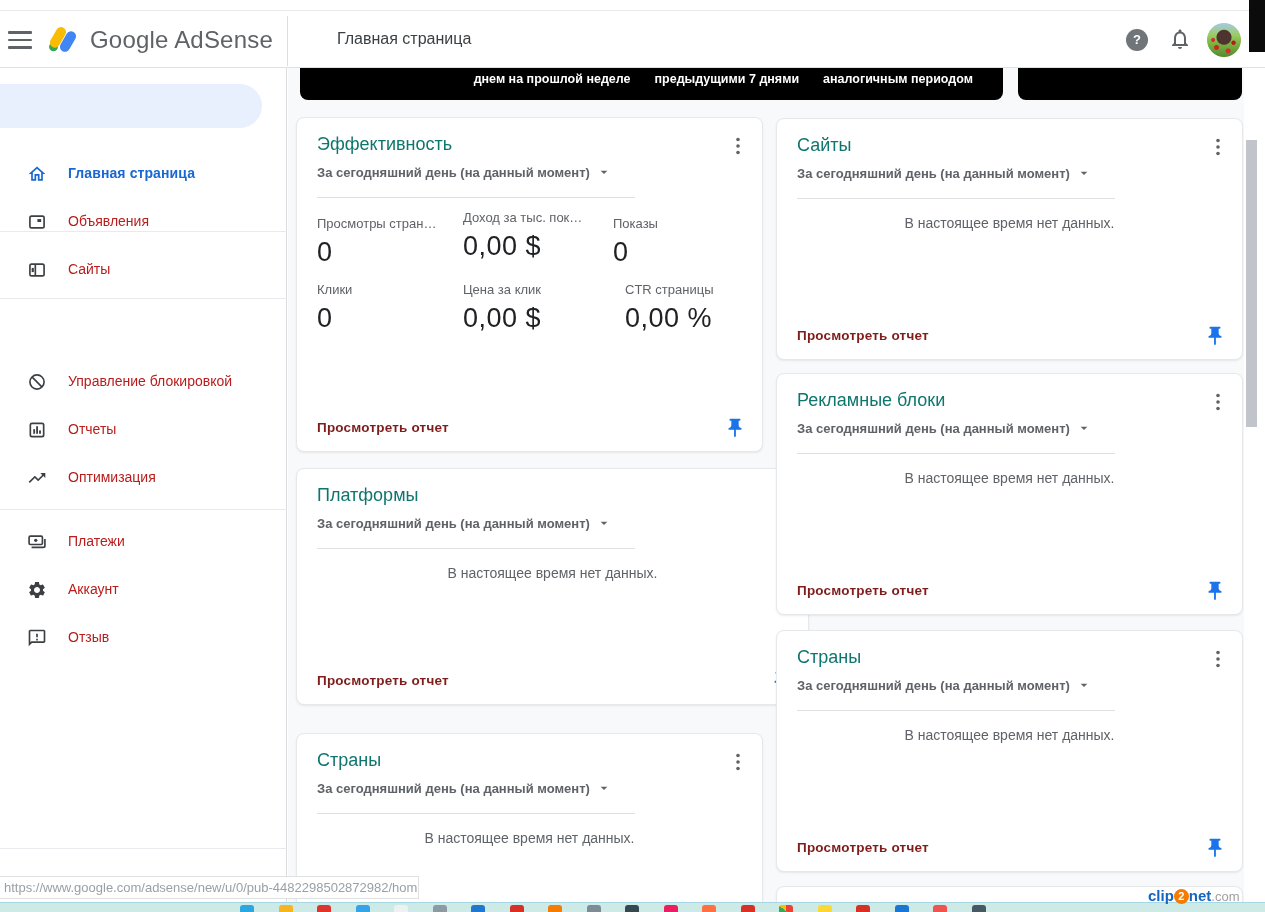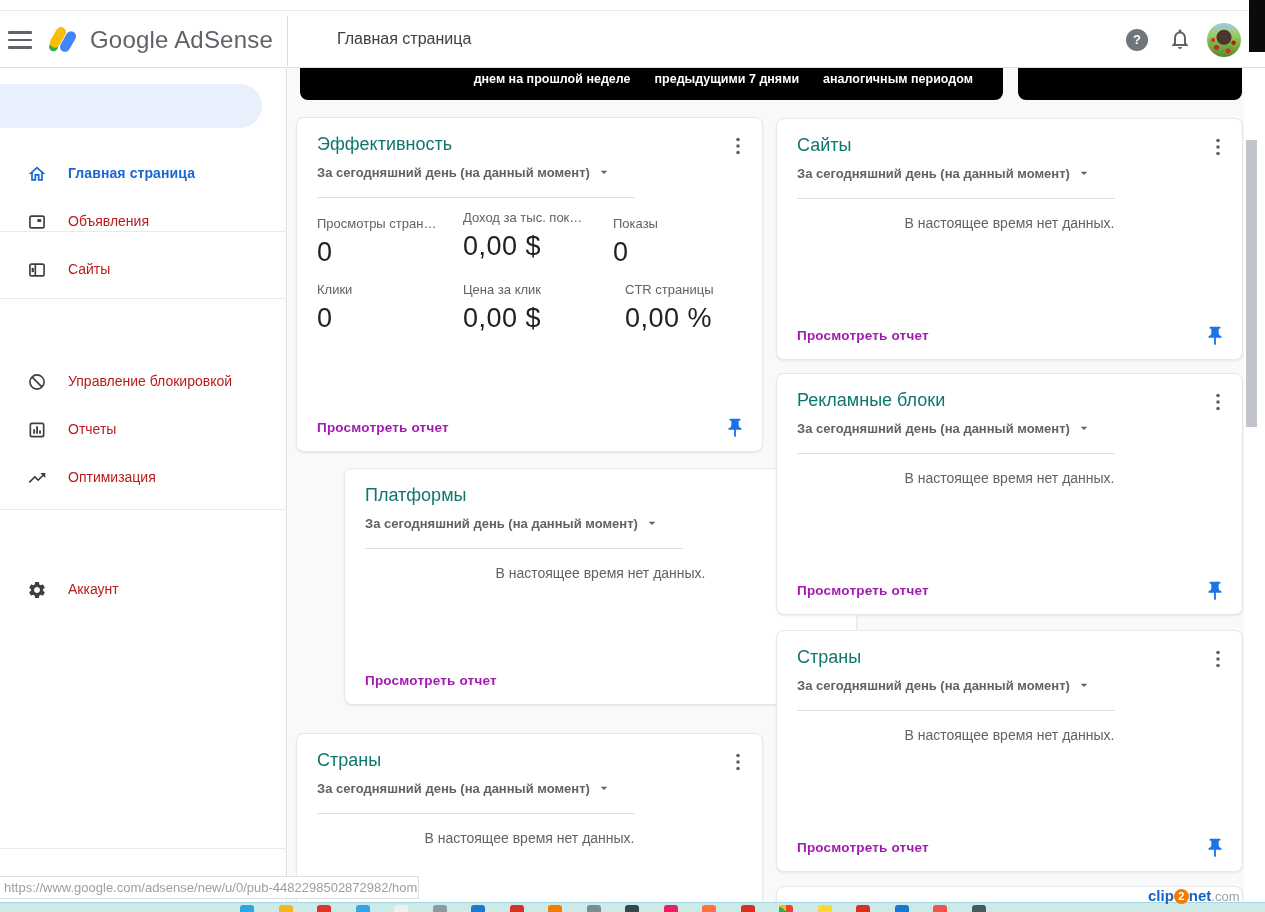--- a/index.html
+++ b/index.html
@@ -44,21 +44,21 @@
   .banner.small { left:730px; top:0; width:224px; height:32px; }
   .banner .blabel { color:#fff; font-size:12.5px; font-weight:bold; white-space:nowrap; }
 
   .card { position:absolute; background:#fff; border:1px solid #e6e8ea; border-radius:8px; box-shadow:0 1px 2px rgba(60,64,67,.1); }
   .card-title { position:absolute; left:20px; top:16px; font-size:18px; color:#0f766e; }
   .kebab { position:absolute; right:12px; top:16px; width:24px; height:24px; cursor:pointer; }
   .card-period { position:absolute; left:20px; top:44px; height:20px; display:flex; align-items:center; gap:6px; cursor:pointer; }
   .card-period .ptext { font-size:13px; font-weight:bold; color:#5f6368; }
   .card-divider { position:absolute; left:20px; top:79px; width:318px; border-top:1px solid #e0e0e0; }
   .card-empty { position:absolute; left:0; right:0; top:96px; text-align:center; font-size:14px; color:#5f6368; }
-  .card-link { position:absolute; left:20px; bottom:16px; font-size:13.5px; font-weight:bold; letter-spacing:.2px; color:#a21caf; text-decoration:none; cursor:pointer; }
+  .card-link { position:absolute; left:20px; bottom:16px; font-size:13.5px; font-weight:bold; letter-spacing:.2px; color:#7f1d1d; text-decoration:none; cursor:pointer; }
   .card-pin { position:absolute; right:16px; bottom:12px; width:22px; height:22px; cursor:pointer; }
 
   .metric { position:absolute; }
   .m-label { font-size:13px; color:#5f6368; white-space:nowrap; }
   .m-value { font-size:27px; color:#202124; letter-spacing:.5px; margin-top:6px; white-space:nowrap; }
 
   
   .scroll-track { position:absolute; left:1244px; top:68px; width:21px; height:844px; background:#fff; z-index:2; }
   .scroll-thumb { position:absolute; left:1246px; top:140px; width:11px; height:287px; background:#c1c5cb; z-index:4; cursor:pointer; }
   .black-corner { position:absolute; left:1249px; top:0; width:16px; height:52px; background:#0b0b0b; z-index:9; }
@@ -165,30 +165,48 @@
     <span class="side-icon">
       <svg width="20" height="20" viewBox="0 0 24 24" fill="#3c4043">
           <path d="M16 6l2.29 2.29-4.88 4.88-4-4L2 16.59 3.41 18l6-6 4 4 6.3-6.29L22 12V6z"></path>
         </svg>
     </span>
     <span class="side-label">Оптимизация</span>
   </div>
 
   <div class="side-div" style="top:441px;"></div>
 
+  <div class="side-item" style="top:450px">
+    <span class="side-icon">
+      <svg width="20" height="20" viewBox="0 0 24 24">
+          <rect x="2.5" y="5" width="16" height="10" rx="1.5" fill="none" stroke="#3c4043" stroke-width="2"></rect>
+          <circle cx="10.5" cy="10" r="2" fill="#3c4043"></circle>
+          <path d="M21.5 8.5v8a2 2 0 0 1-2 2H5.5" fill="none" stroke="#3c4043" stroke-width="2"></path>
+        </svg>
+    </span>
+    <span class="side-label">Платежи</span>
+  </div>
 
   <div class="side-item" style="top:498px">
     <span class="side-icon">
       <svg width="20" height="20" viewBox="0 0 24 24" fill="#3c4043">
           <path d="M19.14 12.94c.04-.3.06-.61.06-.94 0-.32-.02-.64-.07-.94l2.03-1.58c.18-.14.23-.41.12-.61l-1.92-3.32c-.12-.22-.37-.29-.59-.22l-2.39.96c-.5-.38-1.03-.7-1.62-.94l-.36-2.54c-.04-.24-.24-.41-.48-.41h-3.84c-.24 0-.43.17-.47.41l-.36 2.54c-.59.24-1.13.57-1.62.94l-2.39-.96c-.22-.08-.47 0-.59.22L2.74 8.87c-.12.21-.08.47.12.61l2.03 1.58c-.05.3-.09.63-.09.94s.02.64.07.94l-2.03 1.58c-.18.14-.23.41-.12.61l1.92 3.32c.12.22.37.29.59.22l2.39-.96c.5.38 1.03.7 1.62.94l.36 2.54c.05.24.24.41.48.41h3.84c.24 0 .44-.17.47-.41l.36-2.54c.59-.24 1.13-.56 1.62-.94l2.39.96c.22.08.47 0 .59-.22l1.92-3.32c.12-.22.07-.47-.12-.61l-2.01-1.58zM12 15.6c-1.98 0-3.6-1.62-3.6-3.6s1.62-3.6 3.6-3.6 3.6 1.62 3.6 3.6-1.62 3.6-3.6 3.6z"></path>
         </svg>
     </span>
     <span class="side-label">Аккаунт</span>
   </div>
 
+  <div class="side-item" style="top:546px">
+    <span class="side-icon">
+      <svg width="20" height="20" viewBox="0 0 24 24" fill="#3c4043">
+          <path d="M20 2H4c-1.1 0-2 .9-2 2v18l4-4h14c1.1 0 2-.9 2-2V4c0-1.1-.9-2-2-2zm-2 14H5.17L4 17.17V4h16v12zm-7-9h2v4h-2zm0 6h2v2h-2z"></path>
+        </svg>
+    </span>
+    <span class="side-label">Отзыв</span>
+  </div>
 
   <div class="side-div" style="top:780px;"></div>
   <div class="side-footer">
     
     
     
   </div>
 </div>
 
 <div class="content">
@@ -243,21 +261,21 @@
     </div>
 
     <a class="card-link">Просмотреть отчет</a>
     <div class="card-pin">
       <svg width="22" height="22" viewBox="0 0 24 24" fill="#1a73e8">
           <path d="M16 9V4h1c.55 0 1-.45 1-1s-.45-1-1-1H7c-.55 0-1 .45-1 1s.45 1 1 1h1v5c0 1.66-1.34 3-3 3v2h5.97v7l1 1 1-1v-7H19v-2c-1.66 0-3-1.34-3-3z"></path>
         </svg>
     </div>
   </div>
 
-  <div class="card" style="left:8px; top:400px; width:513px; height:237px;margin-left:48px;">
+  <div class="card" style="left:8px; top:400px; width:513px; height:237px;">
     <div class="card-title">Платформы</div>
     <div class="kebab">
       <svg width="24" height="24" viewBox="0 0 24 24" fill="#5f6368">
           <circle cx="12" cy="5.5" r="1.8"></circle>
           <circle cx="12" cy="12" r="1.8"></circle>
           <circle cx="12" cy="18.5" r="1.8"></circle>
         </svg>
     </div>
     <div class="card-period">
       <span class="ptext">За сегодняшний день (на данный момент)</span>

